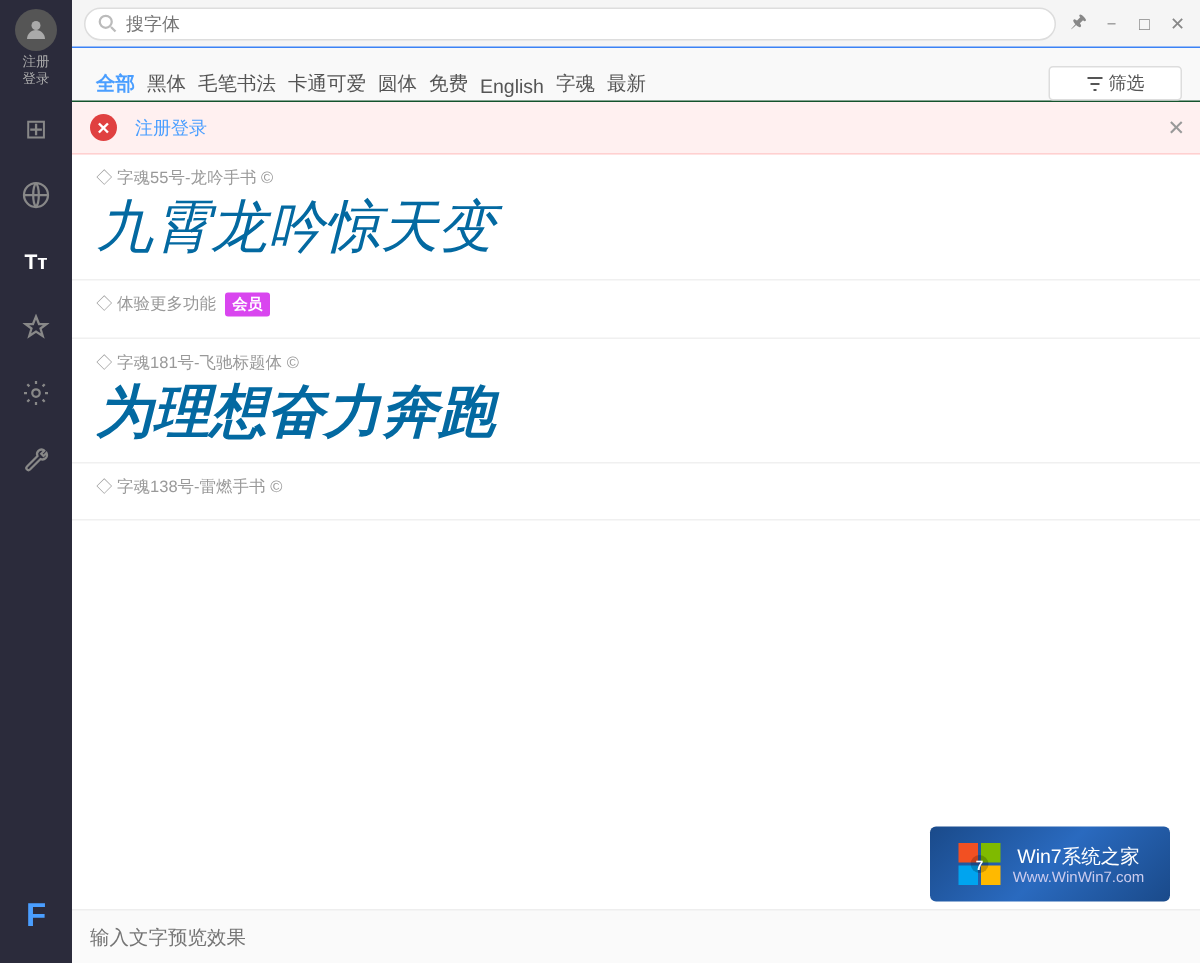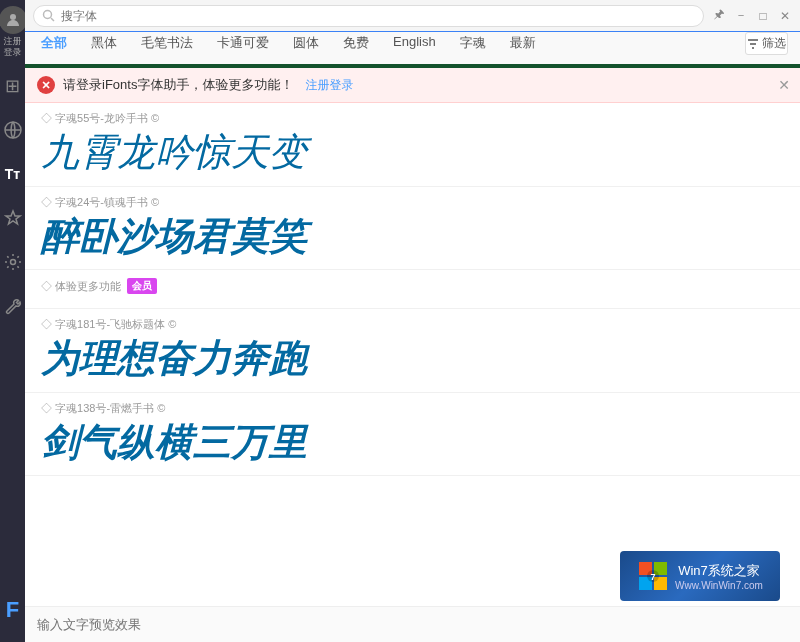--- a/index.html
+++ b/index.html
@@ -1,20 +1,20 @@
 <!DOCTYPE html>
 <html><head>
   <meta charset="utf-8">
   <style>
     * { margin: 0; padding: 0; box-sizing: border-box; }
     body { width: 800px; height: 642px; overflow: hidden; font-family: 'Microsoft YaHei', '微软雅黑', sans-serif; display: flex; background: #f0f0f0; }
 
     
     .sidebar {
-      width: 25px;
+      width: 48px;
       background: #2b2b3b;
       display: flex;
       flex-direction: column;
       align-items: center;
       height: 642px;
       flex-shrink: 0;
     }
     .sidebar-avatar {
       width: 48px;
       height: 64px;
@@ -119,25 +119,24 @@
       justify-content: center;
       font-size: 12px;
       color: #888;
       cursor: pointer;
     }
 
     
     .filterbar {
       height: 36px;
       background: #f9f9f9;
-      border-bottom: 4px solid #14532d;
-      display: flex;
-      align-items: flex-start;
+      border-bottom: 1px solid #14532d;
+      display: flex;
+      align-items: flex-end;
       padding: 0 12px;
-      gap: 16px;
       flex-shrink: 0;
     }
     .filter-item {
       font-size: 13px;
       color: #555;
       cursor: pointer;
       padding: 2px 4px;
       white-space: nowrap;
     }
     .filter-item.active {
@@ -146,21 +145,21 @@
     }
     .filter-spacer { flex: 1; }
     .filter-btn {
       font-size: 12px;
       color: #555;
       cursor: pointer;
       display: flex;
       align-items: center;
       gap: 3px;
       border: 1px solid #ddd;
-      padding: 2px 1px;
+      padding: 2px 24px;
       border-radius: 3px;
       background: #fff;
     }
 
     
     .alert-banner {
       background: #fff0f0;
       border-bottom: 1px solid #ffd0d0;
       padding: 8px 12px;
       display: flex;
@@ -384,60 +383,52 @@
       <div class="filter-btn">
         <svg width="12" height="12" viewBox="0 0 12 12" fill="none" stroke="#555" stroke-width="1.3">
           <path d="M1 2h10M3 6h6M5 10h2"></path>
         </svg>
         <span>筛选</span>
       </div>
     </div>
 
     <div class="alert-banner">
       <div class="alert-icon">✕</div>
-      <span class="alert-text">请登录iFonts字体助手，体验更多功能！</span>
       <span class="alert-link">注册登录</span>
       <div class="alert-close">✕</div>
     </div>
 
     <div class="font-list">
 
       <div class="font-item">
         <div class="font-meta">
           <span class="font-name-label">◇ 字魂55号-龙吟手书 ©</span>
         </div>
         <div class="font-preview style1" style="font-family:'STKaiti','华文楷体','楷体',cursive; font-style:italic; font-size:38px;">九霄龙吟惊天变</div>
       </div>
 
-      <div class="font-item">
-        <div class="font-meta">
-          <span class="font-name-label">◇ 字魂24号-镇魂手书 ©</span>
-        </div>
-        <div class="font-preview style2" style="font-family:'STXingkai','华文行楷',cursive; font-style:italic; font-size:38px; font-weight:bold;">醉卧沙场君莫笑</div>
-      </div>
 
       <div class="font-item">
         <div class="font-meta">
           <span class="font-name-label">◇ 体验更多功能</span>
           <span class="font-vip-badge">会员</span>
         </div>
       </div>
 
       <div class="font-item">
         <div class="font-meta">
           <span class="font-name-label">◇ 字魂181号-飞驰标题体 ©</span>
         </div>
         <div class="font-preview style4" style="font-family:'SimHei','黑体',sans-serif; font-size:38px; font-weight:900;">为理想奋力奔跑</div>
       </div>
 
       <div class="font-item">
         <div class="font-meta">
           <span class="font-name-label">◇ 字魂138号-雷燃手书 ©</span>
         </div>
-        <div class="font-preview style5" style="font-family:'STKaiti','华文楷体','楷体',cursive; font-style:italic; font-size:38px; font-weight:bold;">剑气纵横三万里</div>
       </div>
 
     </div>
 
     <div class="preview-input-bar">
       <input type="text" placeholder="输入文字预览效果" style="">
     </div>
 
   </div>
 

